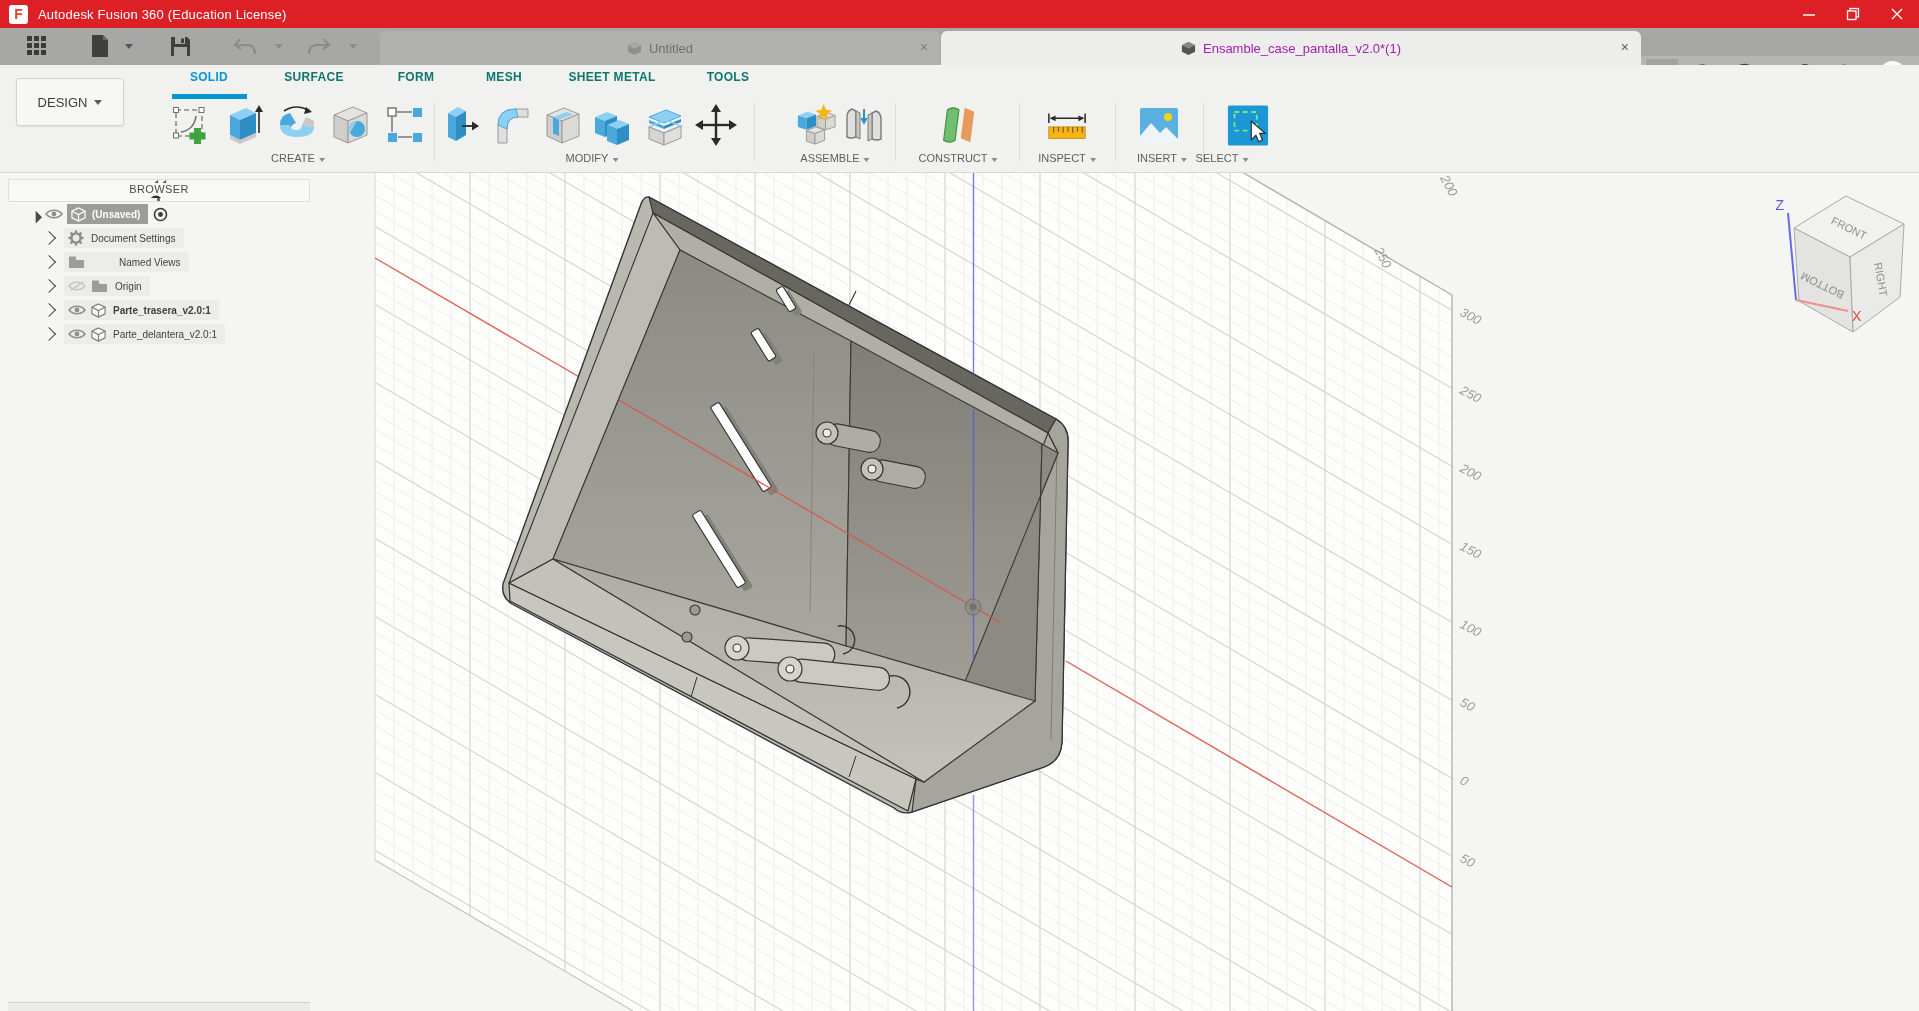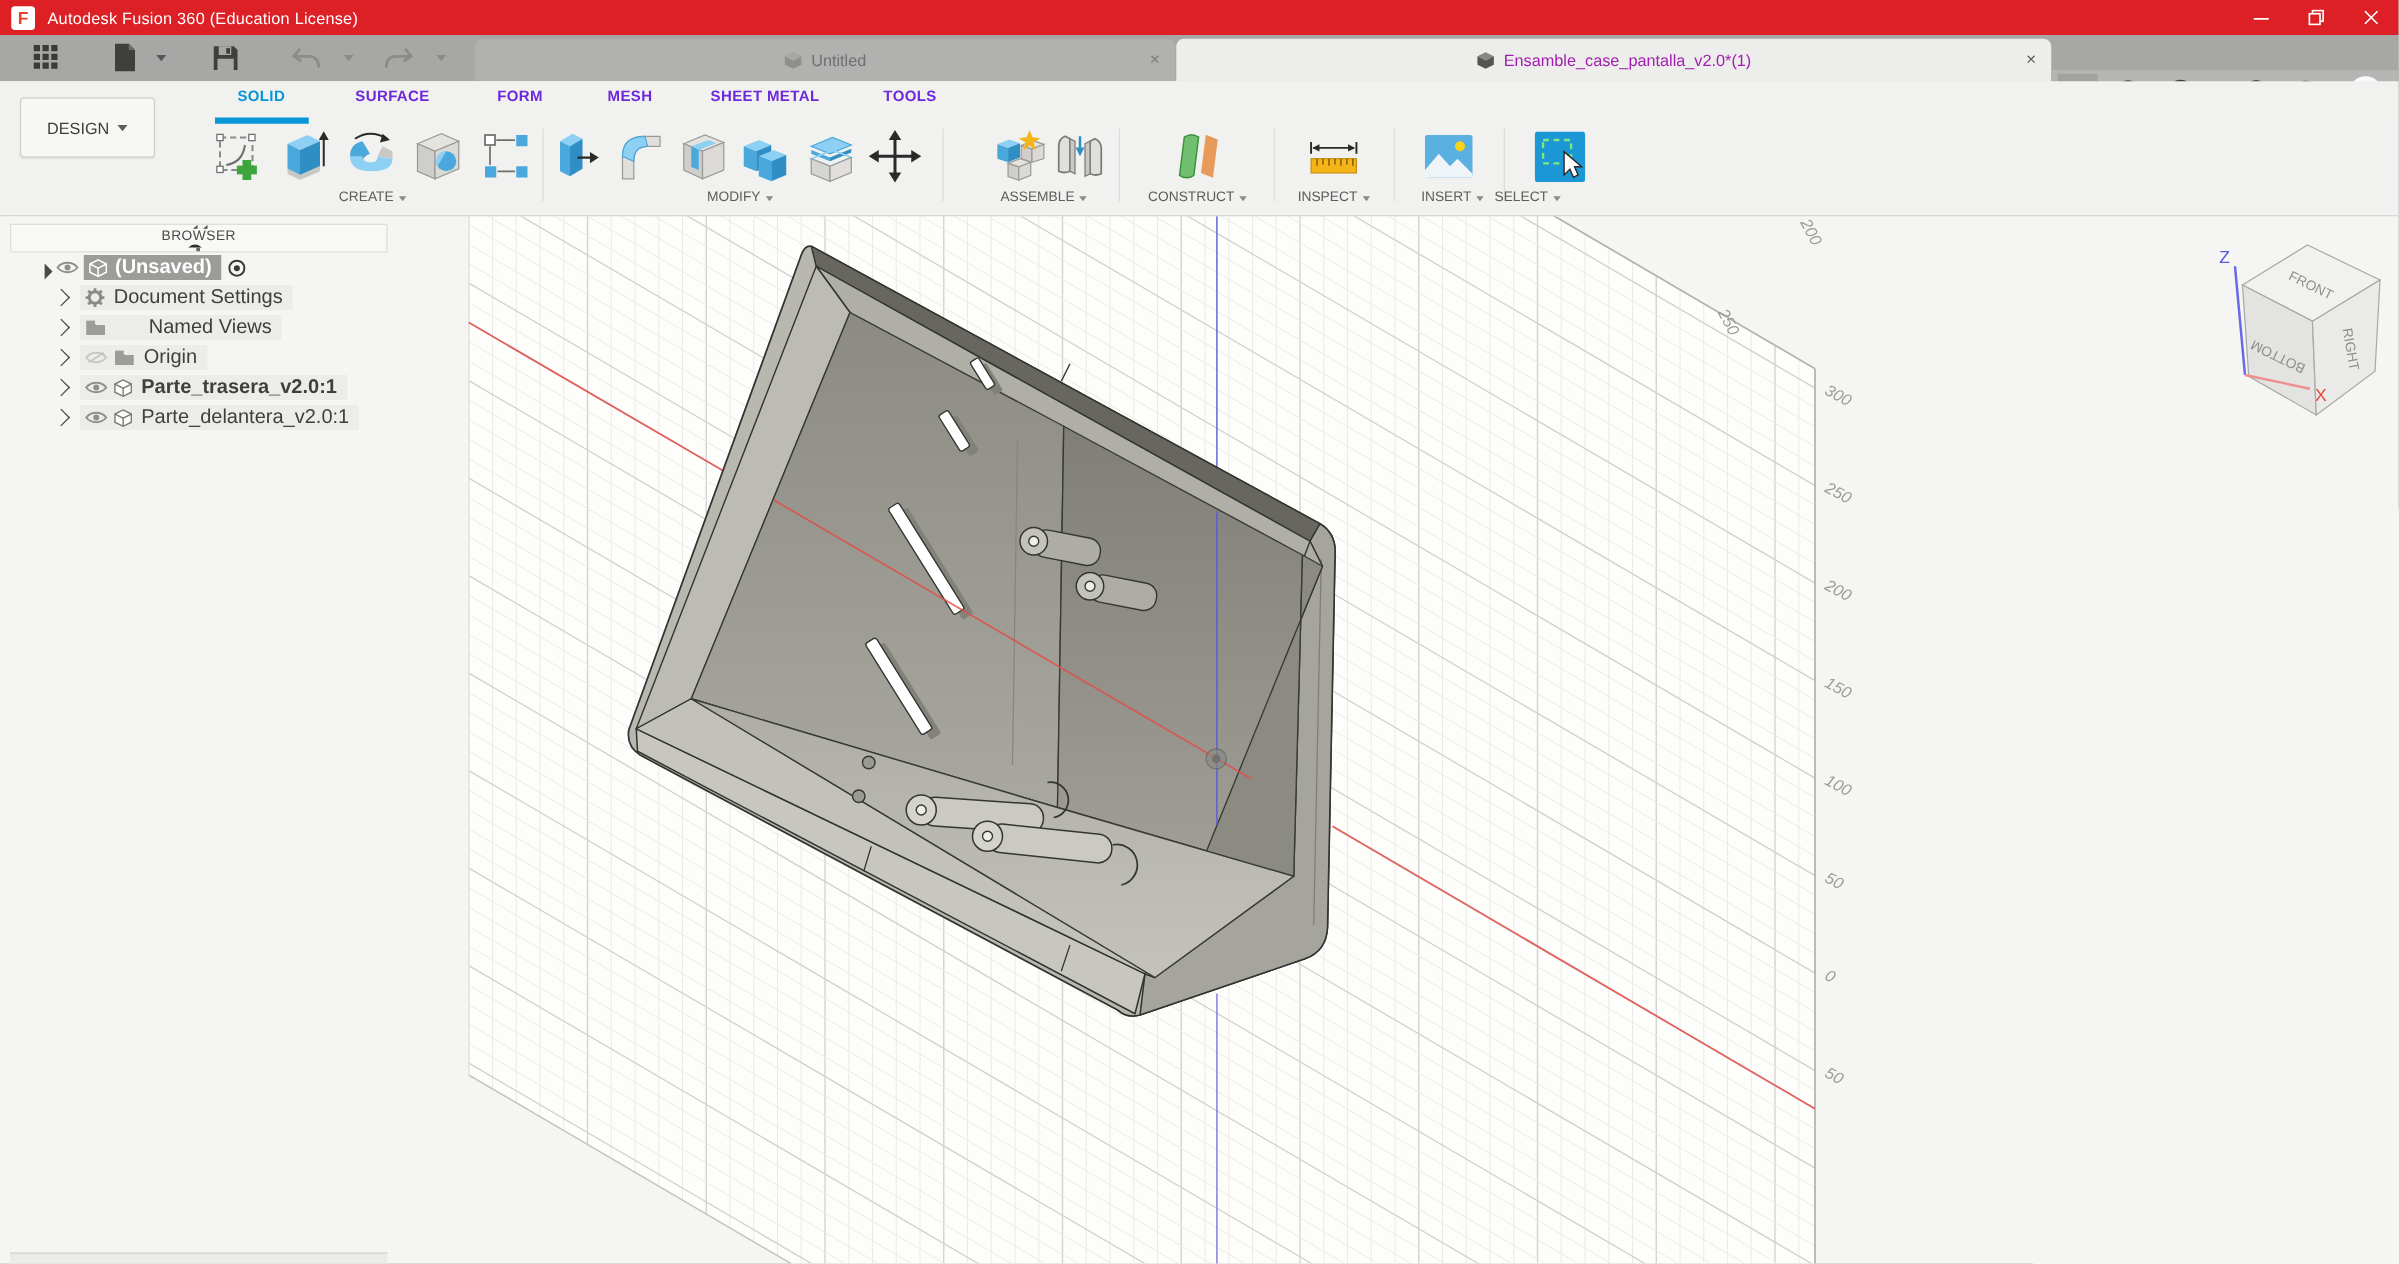--- a/index.html
+++ b/index.html
@@ -20,31 +20,31 @@
   .tab-label{font-size:13px;margin-left:7px;}
   .tab-close{position:absolute;right:12px;top:8px;font-size:14px;line-height:16px;color:#7c7c7a;cursor:default;}
   .strip-right{position:absolute;top:28px;left:1641px;width:278px;height:37px;background:#b5b5b4;}
   #newtab-btn{position:absolute;left:5px;top:3px;width:32px;height:31px;background:#a2a2a1;display:flex;align-items:center;justify-content:center;font-size:20px;color:#3f3f3e;}
   .stripicon{position:absolute;top:7px;}
   #avatar{position:absolute;left:238px;top:5px;width:27px;height:27px;border-radius:50%;background:#fafafa;display:flex;align-items:center;justify-content:center;font-size:10px;color:#6b6b6a;font-weight:bold;}
   
   #toolbar{left:0;top:65px;width:1919px;height:107px;background:#f1f1f0;border-bottom:1px solid #d7d7d5;}
   #design-btn{position:absolute;left:16px;top:13px;width:106px;height:46px;background:#f7f7f6;border:1px solid #d2d2d0;border-radius:3px;box-shadow:0 1px 2px rgba(0,0,0,.08);display:flex;align-items:center;justify-content:center;font-size:13px;color:#3c3c3a;text-align:right;}
   .caret{display:inline-block;width:0;height:0;border-left:4px solid transparent;border-right:4px solid transparent;border-top:5px solid #5c5c5a;margin-left:7px;}
-  .rtab{position:absolute;top:5px;transform:translateX(-50%);font-size:12px;font-weight:bold;color:#6d28d9;letter-spacing:.3px;}
+  .rtab{position:absolute;top:5px;transform:translateX(-50%);font-size:12px;font-weight:bold;color:#0f766e;letter-spacing:.3px;}
   .rtab.active{color:#0696d7;}
   #solid-underline{position:absolute;left:172px;top:29px;width:75px;height:5px;background:#0696d7;}
   .ribbon-icon{position:absolute;top:38px;width:42px;height:44px;display:flex;align-items:center;justify-content:center;}
   .grp-label{position:absolute;top:87px;transform:translateX(-50%);font-size:11px;color:#5d5d5b;white-space:nowrap;}
   .grp-label .caret{border-top-color:#8a8a88;margin-left:4px;border-left-width:3.5px;border-right-width:3.5px;border-top-width:4.5px;}
   .vsep{position:absolute;top:38px;width:1px;height:58px;background:#dcdcda;}
   
   #browser{left:8px;top:179px;width:302px;}
   #browser-header{height:21px;background:rgba(247,247,246,.93);border:1px solid #dededc;display:flex;align-items:center;font-size:11px;color:#4a4a48;letter-spacing:.4px;flex-direction:column;}
-  .brow{position:relative;height:24px;display:flex;align-items:center;font-size:16px;color:#3f3f3d;}
+  .brow{position:relative;height:24px;display:flex;align-items:center;font-size:10px;color:#3f3f3d;}
   .rowbox{display:flex;align-items:center;height:20px;padding:0 8px 0 4px;background:#ecece9;}
   .rowbox.dark{background:#9c9c99;color:#fff;font-weight:bold;}
   .tri-open{width:0;height:0;border-left:9px solid transparent;border-top:9px solid transparent;border-bottom:9px solid #4a4a48;transform:rotate(-45deg);}
   .tri-closed{width:9px;height:9px;border-left:1.6px solid #4a4a48;border-bottom:1.6px solid #4a4a48;transform:rotate(-135deg);margin-left:2px;}
   #browser-footer{position:absolute;left:8px;top:1002px;width:302px;height:9px;background:#ebebe9;border-top:1px solid #d2d2d0;}
   svg{display:block;}
   text{font-family:"Liberation Sans",sans-serif;}
   .gridnum{font-size:13px;font-style:italic;fill:#9b9b99;}
 </style>
 </head>

